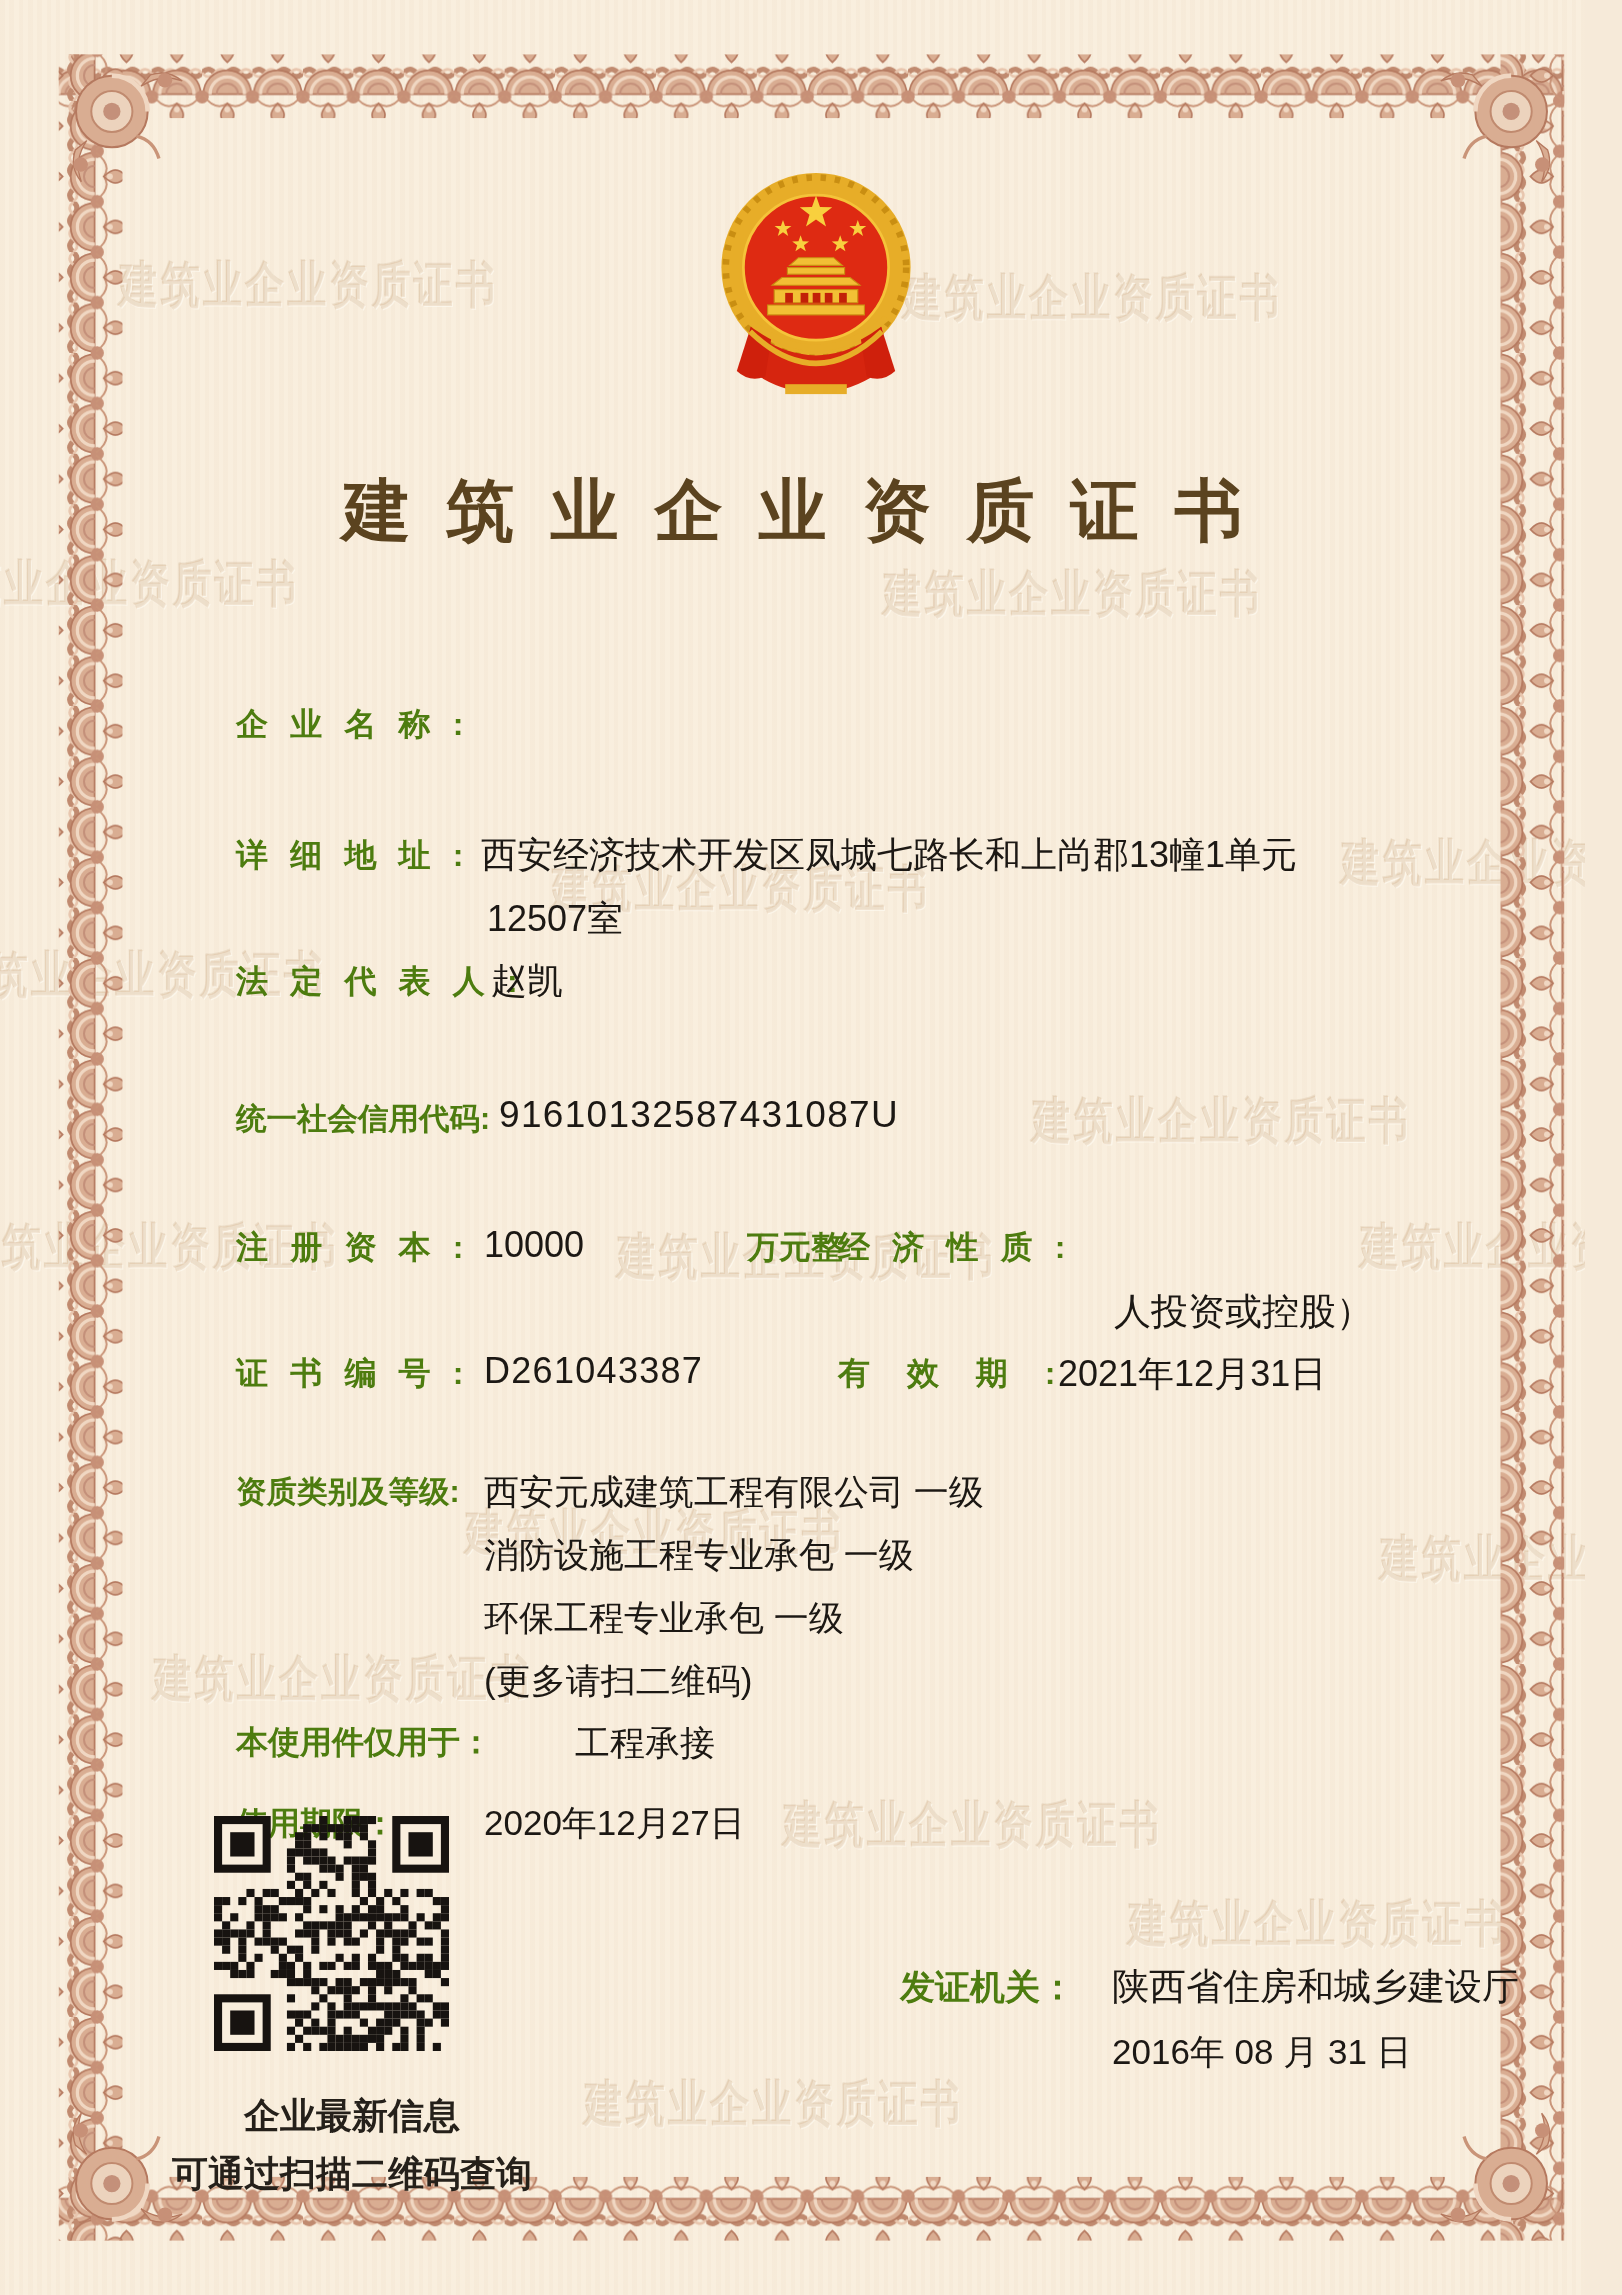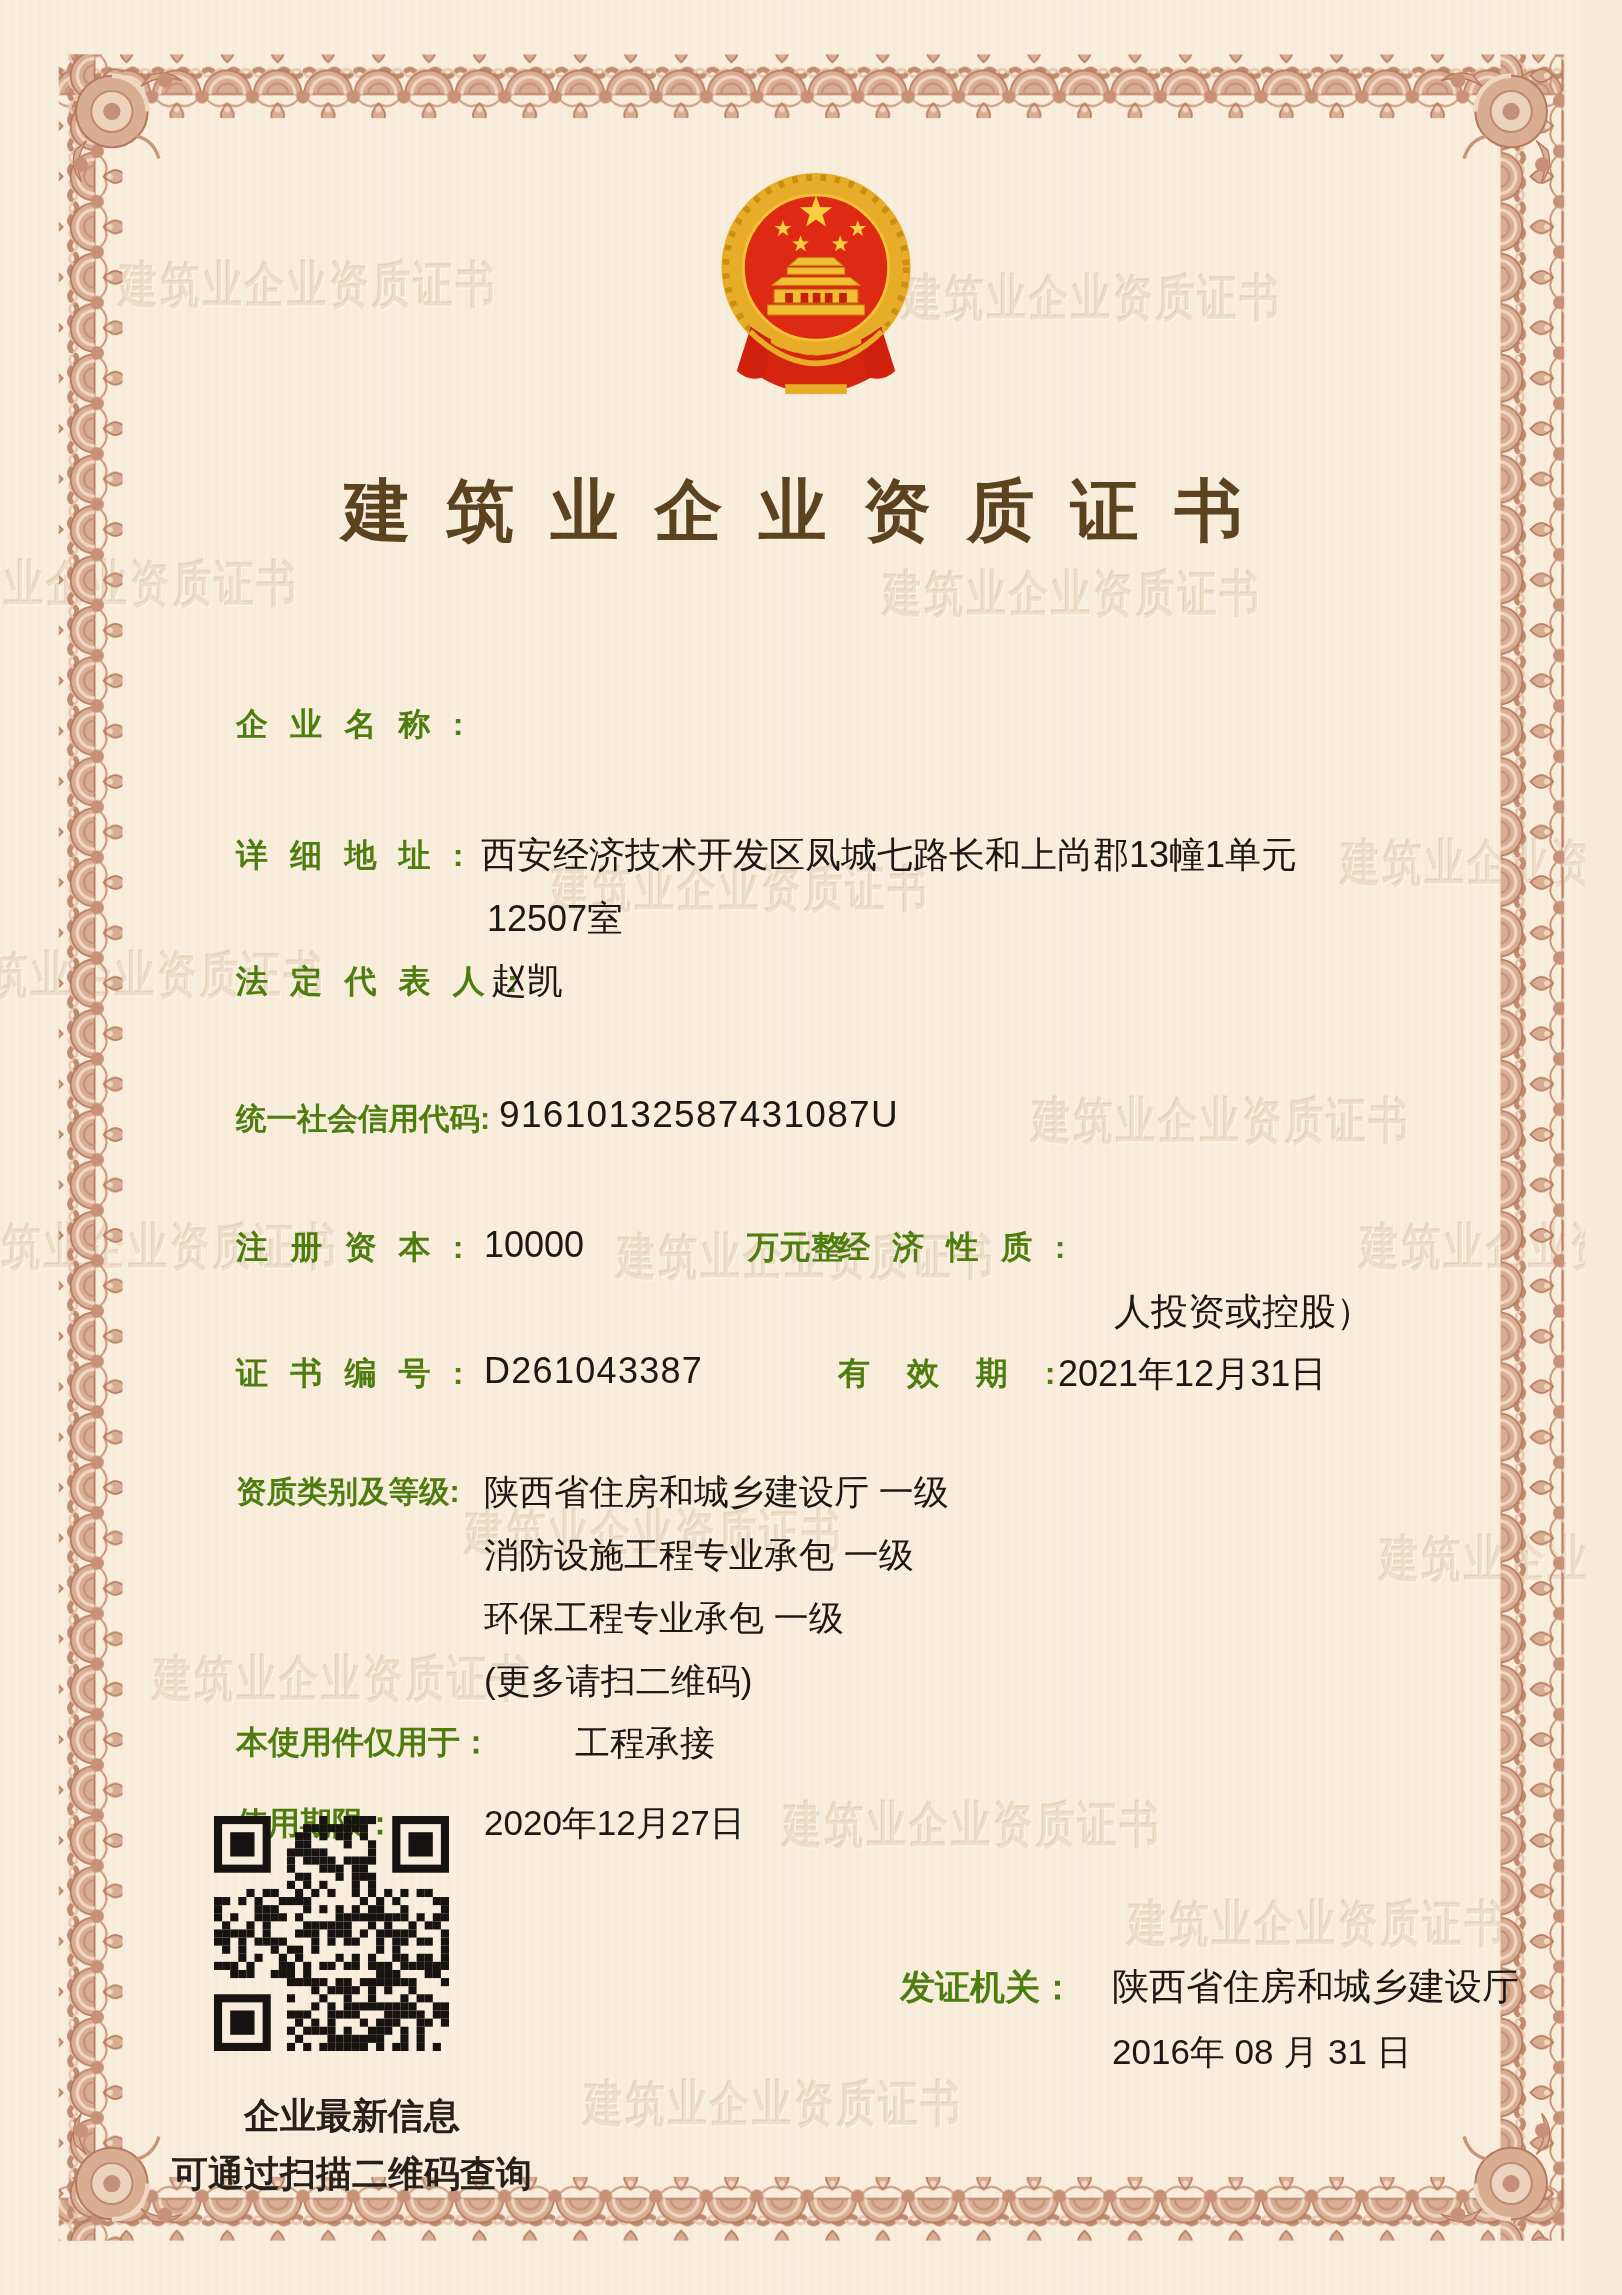--- a/index.html
+++ b/index.html
@@ -170,21 +170,21 @@
   <span class="abs lbl lbl-compact" style="left:747px;top:1226px">万元整</span>
   <span class="abs lbl" style="left:838px;top:1226px">经 济 性 质 :</span>
   <span class="abs val val-lg" style="left:1114px;top:1287px">人投资或控股）</span>
 
   <span class="abs lbl" style="left:236px;top:1352px">证 书 编 号 :</span>
   <span class="abs val digits" style="left:484px;top:1350px">D261043387</span>
   <span class="abs lbl lbl-wide" style="left:838px;top:1352px">有 效 期 :</span>
   <span class="abs val" style="left:1058px;top:1350px">2021年12月31日</span>
 
   <span class="abs lbl lbl-compact lbl-sm" style="left:236px;top:1472px">资质类别及等级:</span>
-  <span class="abs val val-md" style="left:484px;top:1469px">陕西省住房和城乡建设厅 一级</span>
+  <span class="abs val val-md" style="left:484px;top:1469px">西安元成建筑工程有限公司 一级</span>
   <span class="abs val val-md" style="left:484px;top:1532px">消防设施工程专业承包 一级</span>
   <span class="abs val val-md" style="left:484px;top:1595px">环保工程专业承包 一级</span>
   <span class="abs val val-md" style="left:484px;top:1658px">(更多请扫二维码)</span>
 
   <span class="abs lbl lbl-compact" style="left:236px;top:1721px">本使用件仅用于：</span>
   <span class="abs val val-md" style="left:575px;top:1720px">工程承接</span>
 
   <span class="abs lbl lbl-compact" style="left:236px;top:1802px">使用期限：</span>
   <span class="abs val val-md" style="left:484px;top:1800px">2020年12月27日</span>
 

